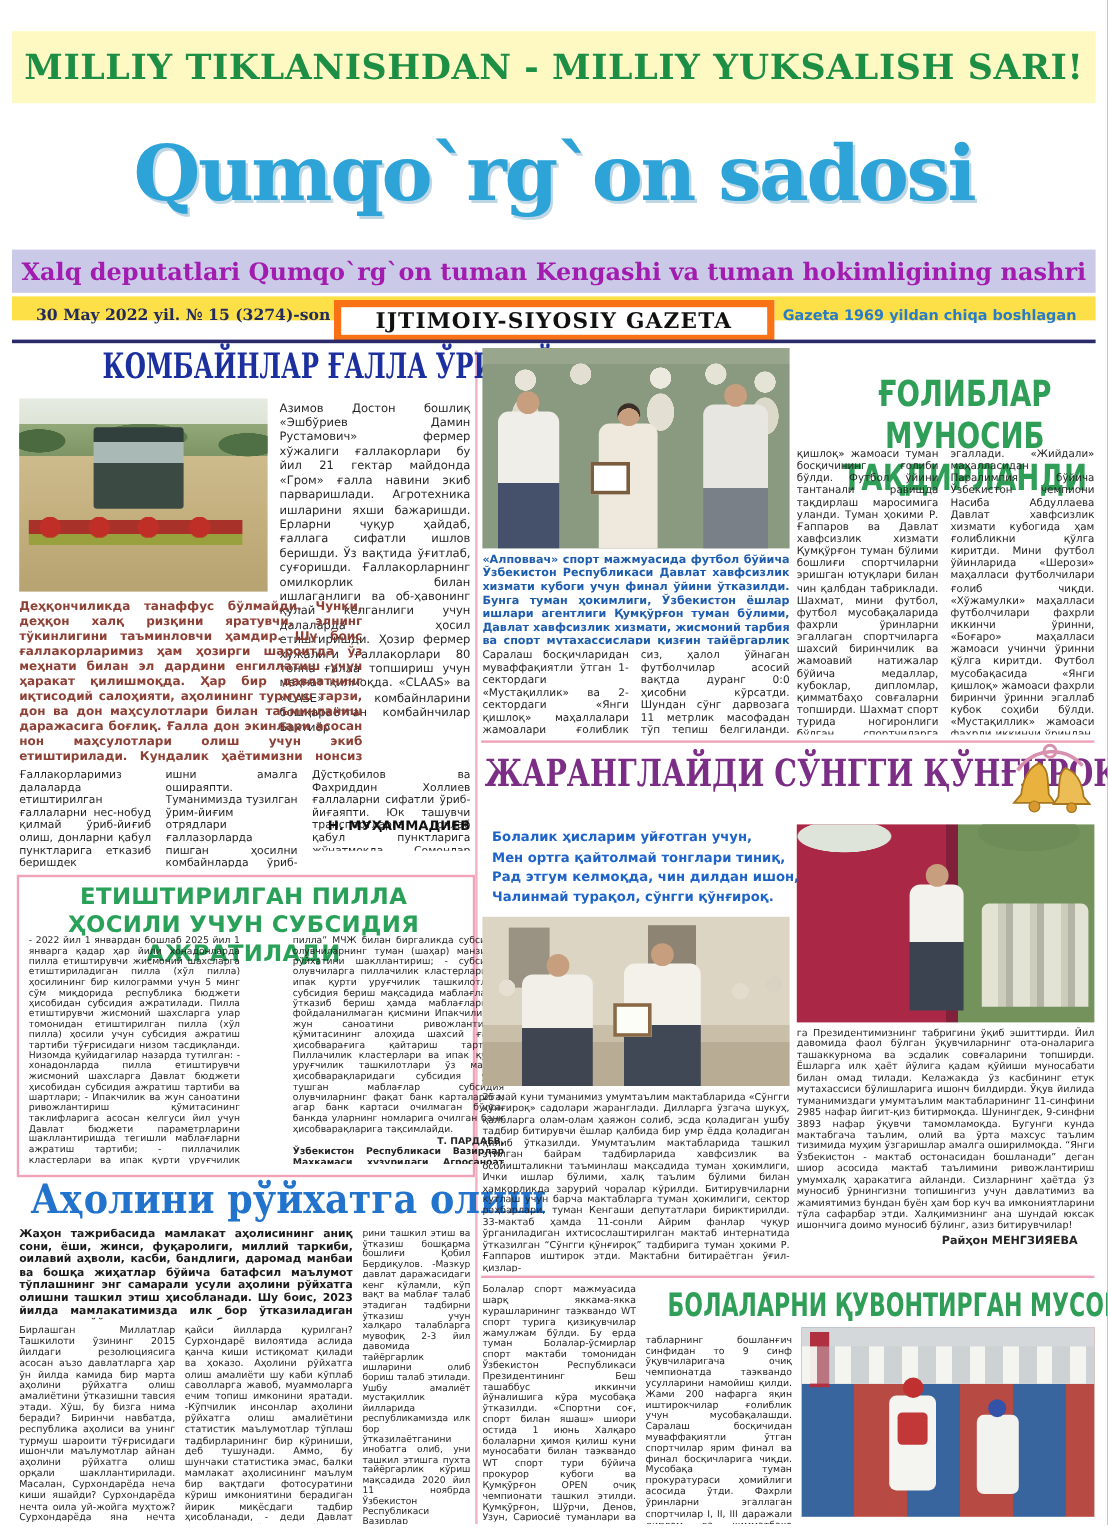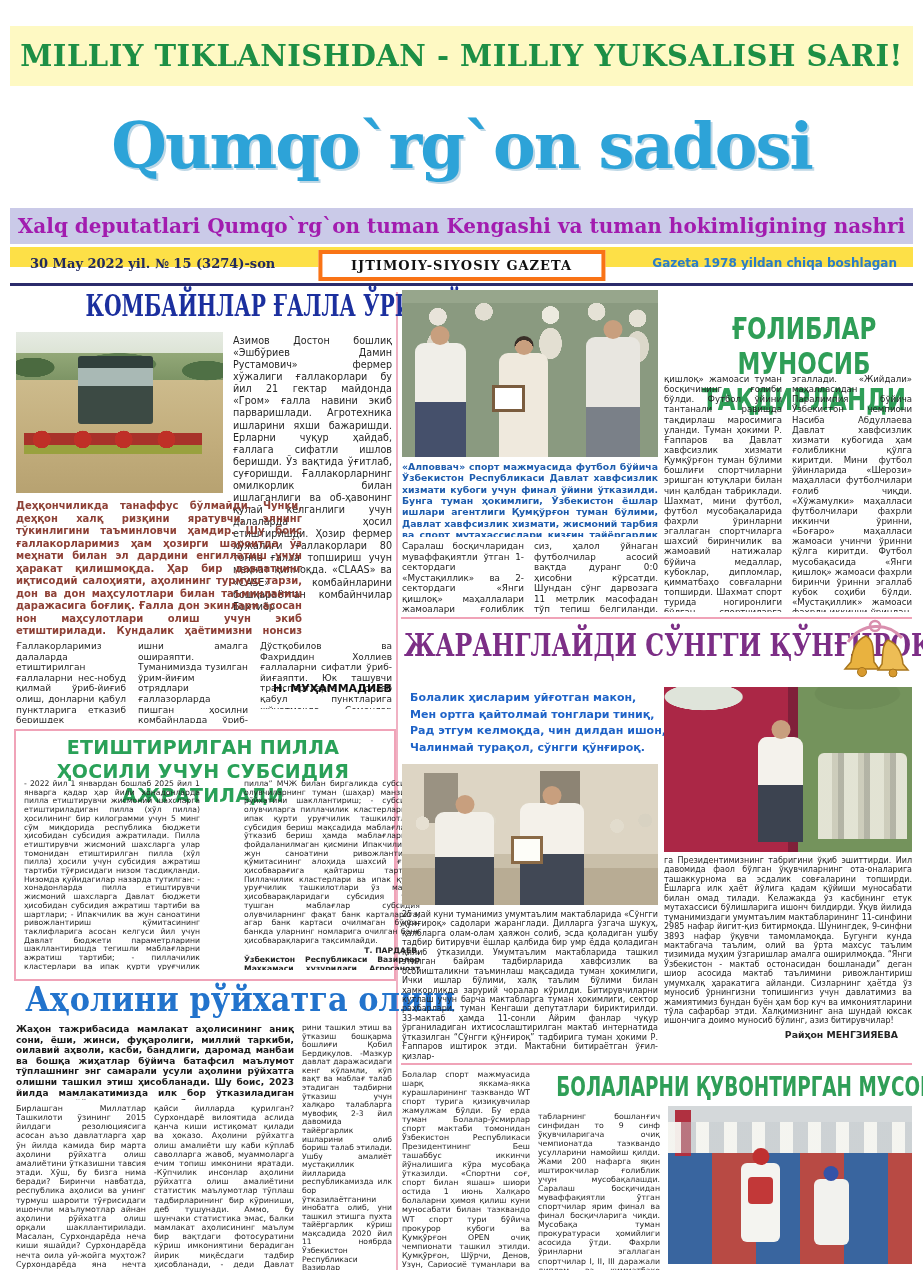--- a/index.html
+++ b/index.html
@@ -12,23 +12,23 @@
   .slogan span{font-family:"DejaVu Serif",serif;font-weight:bold;font-size:29px;color:#1d8f45;letter-spacing:.5px;}
   .masthead{position:absolute;left:0;top:86px;width:923px;height:120px;line-height:120px;text-align:center;
             font-family:"DejaVu Serif",serif;font-weight:bold;font-size:64px;color:#2da3d8;
             letter-spacing:-2px;text-shadow:2px 2px 0 rgba(23,111,160,.28);white-space:nowrap;}
   .subtitle{position:absolute;left:10px;top:208px;width:903px;height:36px;background:#cacae8;
             text-align:center;line-height:36px;}
   .subtitle span{font-family:"DejaVu Serif",serif;font-weight:bold;font-size:20px;color:#a21caf;}
   .dateband{position:absolute;left:10px;top:247px;width:903px;height:20px;background:#fde047;}
   .issue{position:absolute;left:20px;top:0;line-height:33px;font-family:"DejaVu Serif",serif;
          font-weight:bold;font-size:13px;color:#222a5e;}
-  .gaztype{position:absolute;left:50%;top:3px;transform:translateX(-50%);background:#fff;border:4px solid #f97316;
+  .gaztype{position:absolute;left:50%;top:3px;transform:translateX(-50%);background:#fff;border:6px solid #f97316;
            padding:0 29px;height:23px;line-height:23px;font-family:"DejaVu Serif",serif;font-weight:bold;
-           font-size:13px;letter-spacing:1px;color:#111;white-space:nowrap;}
+           font-size:18px;letter-spacing:1px;color:#111;white-space:nowrap;}
   .since{position:absolute;right:16px;top:0;line-height:33px;font-weight:bold;font-size:12px;color:#2a7cc9;}
   .rule-navy{position:absolute;left:10px;top:283px;width:903px;height:3px;background:#2b2b6b;}
   .vdiv{position:absolute;left:396px;top:292px;width:2px;height:978px;background:#f0b1c3;}
   .hr-pink{position:absolute;background:#f0a3b8;height:2px;}
   #hr1{left:401px;top:617px;width:511px;}
   #hr2{left:401px;top:1063px;width:511px;}
 
   
   .bt{position:absolute;font-size:9.6px;line-height:1.26;text-align:justify;color:#262626;overflow:hidden;}
   .byline{font-weight:bold;text-align:right;color:#111;margin-top:2px;}
@@ -170,21 +170,21 @@
   <div class="slogan">
     <span>MILLIY TIKLANISHDAN - MILLIY YUKSALISH SARI!</span>
   </div>
   <div class="masthead">Qumqo`rg`on sadosi</div>
   <div class="subtitle">
     <span>Xalq deputatlari Qumqo`rg`on tuman Kengashi va tuman hokimligining nashri</span>
   </div>
   <div class="dateband">
     <span class="issue">30 May  2022 yil.  № 15  (3274)-son</span>
     <span class="gaztype">IJTIMOIY-SIYOSIY GAZETA</span>
-    <span class="since">Gazeta 1978 yildan chiqa boshlagan</span>
+    <span class="since">Gazeta 1969 yildan chiqa boshlagan</span>
   </div>
   <div class="rule-navy"></div>
   <div class="vdiv"></div>
   <div id="hr1" class="hr-pink"></div>
   <div id="hr2" class="hr-pink"></div>
 
   <section>
     <h2 class="c-title">
       <span>КОМБАЙНЛАР ҒАЛЛА ЎРИМ-ЙИҒИМИДА</span>
     </h2>
@@ -247,21 +247,21 @@
     </h2>
     <svg class="bells" viewBox="0 0 78 72" aria-hidden="true">
       <path d="M12 26 C26 6 52 6 66 22" fill="none" stroke="#d98fae" stroke-width="3"></path>
       <circle cx="39" cy="10" r="5" fill="none" stroke="#d98fae" stroke-width="2.5"></circle>
       <path d="M30 20 C20 24 16 36 15 46 L9 53 L43 53 L38 46 C37 34 38 24 30 20 Z" fill="#e9b23f" stroke="#a8761c" stroke-width="1.5"></path>
       <circle cx="26" cy="56" r="4.5" fill="#d89a2e" stroke="#a8761c"></circle>
       <path d="M52 24 C62 28 66 38 67 48 L72 54 L42 54 L46 48 C47 38 46 28 52 24 Z" fill="#edbd55" stroke="#a8761c" stroke-width="1.5"></path>
       <circle cx="57" cy="57" r="4" fill="#d89a2e" stroke="#a8761c"></circle>
     </svg>
     <div class="poem">
-      <div>Болалик ҳисларим уйғотган макон,</div>
+      <div>Болалик ҳисларим уйғотган учун,</div>
       <div>Мен ортга қайтолмай тонглари тиниқ,</div>
       <div>Рад этгум келмоқда, чин дилдан ишон,</div>
       <div>Чалинмай турақол, сўнгги қўнғироқ.</div>
     </div>
     <div class="photo p-school">
       <span class="fg s1"></span>
       <span class="fg s2"></span>
     </div>
     <div class="photo p-stage">
       <span class="fg g1"></span>

